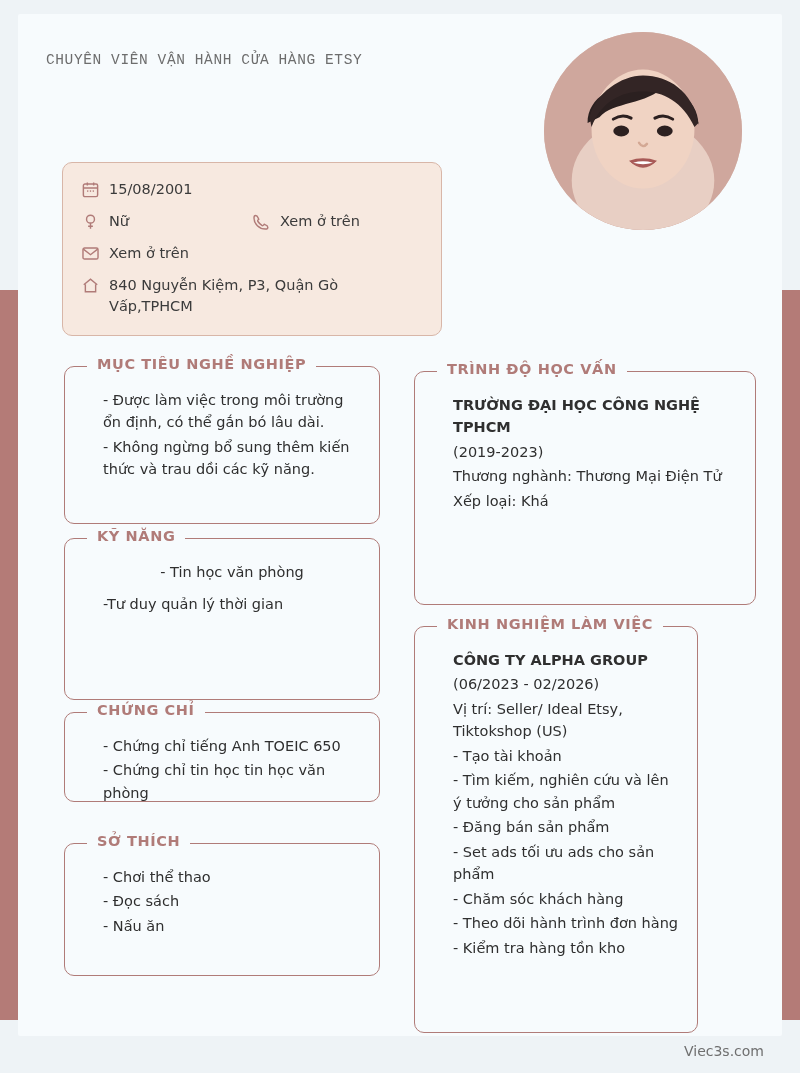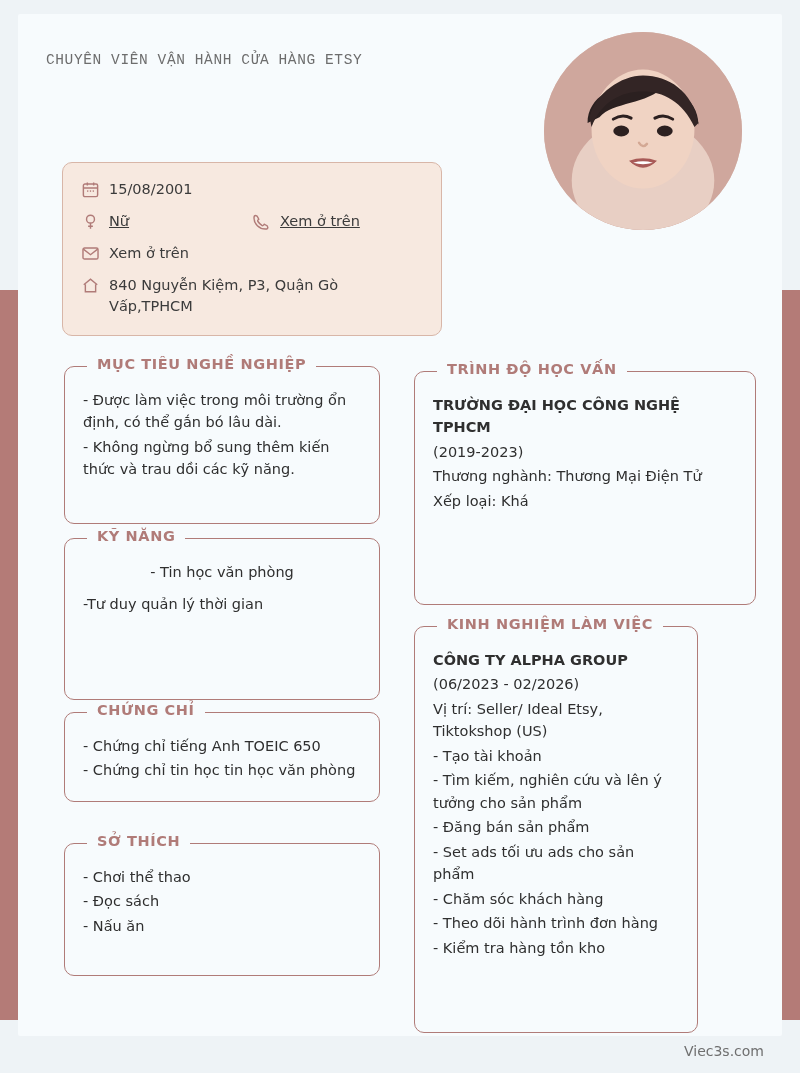--- a/index.html
+++ b/index.html
@@ -88,38 +88,39 @@
     align-items: flex-start;
     margin-bottom: 11px;
     font-size: 14.5px;
     color: #3b3b3b;
   }
   .contact-row:last-child { margin-bottom: 0; }
   .contact-row .cell {
     display: flex;
     align-items: flex-start;
   }
-  .contact-row .cell.half { width: 50%; text-decoration: underline; }
+  .contact-row .cell.half { width: 50%; }
   .ic {
     flex: 0 0 auto;
     width: 19px;
     height: 19px;
     margin-right: 9px;
     margin-top: 1px;
     color: #b07b78;
   }
   .ic svg { display: block; width: 19px; height: 19px; }
   .contact-text { line-height: 1.45; }
 
   
   .card {
     position: absolute;
     border: 1.6px solid #b07b78;
     border-radius: 10px;
     background: transparent;
+    padding-left: 20px;
   }
   .card-title {
     position: absolute;
     top: -11px;
     left: 22px;
     padding: 0 10px;
     background: #f7fbfd;
     color: #b07b78;
     font-size: 14.5px;
     font-weight: bold;

